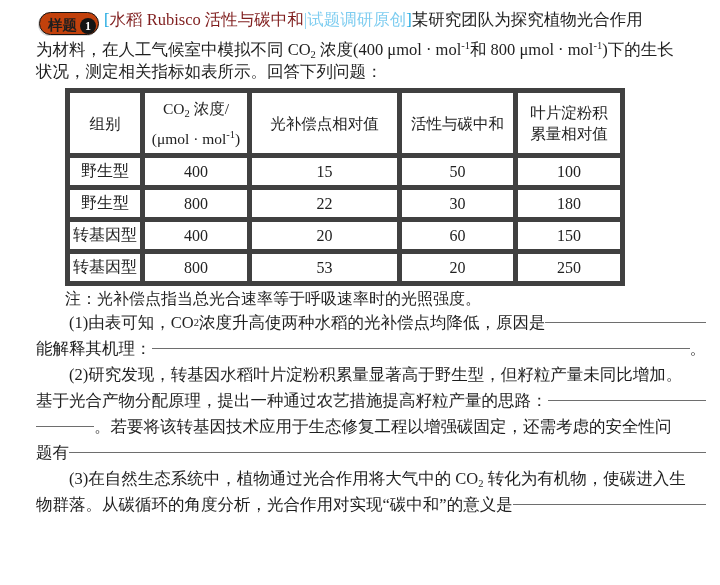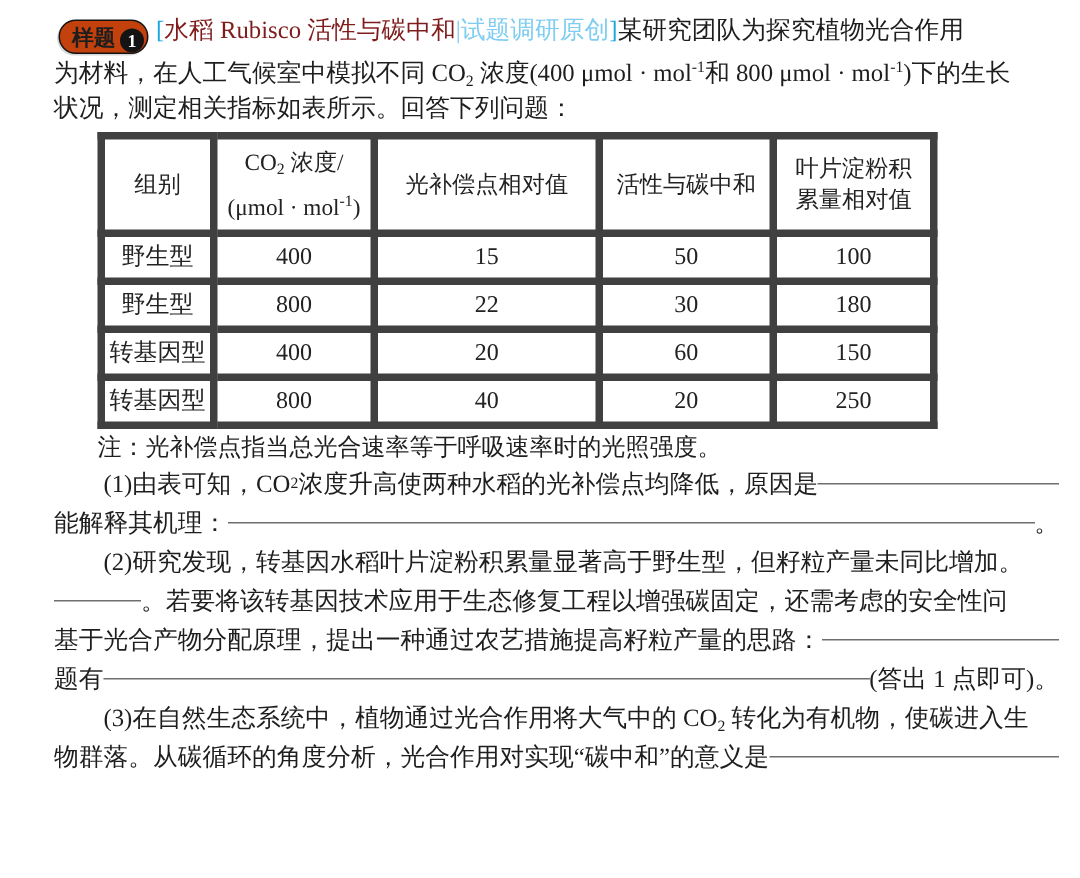--- a/index.html
+++ b/index.html
@@ -101,21 +101,21 @@
     <tr class="dr">
       <td>转基因型</td>
       <td>400</td>
       <td>20</td>
       <td>60</td>
       <td>150</td>
     </tr>
     <tr class="dr">
       <td>转基因型</td>
       <td>800</td>
-      <td>40</td>
+      <td>53</td>
       <td>20</td>
       <td>250</td>
     </tr>
   </tbody>
     </table>
 
   <div class="note">注：光补偿点指当总光合速率等于呼吸速率时的光照强度。</div>
 
   <div>
     <div class="ln flexln indent">
@@ -127,31 +127,30 @@
     <div class="ln flexln">
         <span>能解释其机理：</span>
         <span class="blank fill"></span>
         <span>。</span>
       </div>
   </div>
 
   <div>
     <div class="ln indent"><span>(2)研究发现，转基因水稻叶片淀粉积累量显著高于野生型，但籽粒产量未同比增加。</span></div>
     <div class="ln flexln">
+        <span>基于光合产物分配原理，提出一种通过农艺措施提高籽粒产量的思路：</span>
+        <span class="blank fill"></span>
+      </div>
+    <div class="ln flexln">
         <span class="blank w58"></span>
         <span>。若要将该转基因技术应用于生态修复工程以增强碳固定，还需考虑的安全性问</span>
       </div>
     <div class="ln flexln">
-        <span>基于光合产物分配原理，提出一种通过农艺措施提高籽粒产量的思路：</span>
-        <span class="blank fill"></span>
-      </div>
-    <div class="ln flexln">
         <span>题有</span>
         <span class="blank fill"></span>
-        <span>(答出 1 点即可)。</span>
       </div>
   </div>
 
   <div>
     <div class="ln indent"><span>(3)在自然生态系统中，植物通过光合作用将大气中的 CO</span><span class="sub">2</span><span> 转化为有机物，使碳进入生</span></div>
     <div class="ln flexln">
         <span>物群落。从碳循环的角度分析，光合作用对实现“碳中和”的意义是</span>
         <span class="blank fill"></span>
       </div>
 

